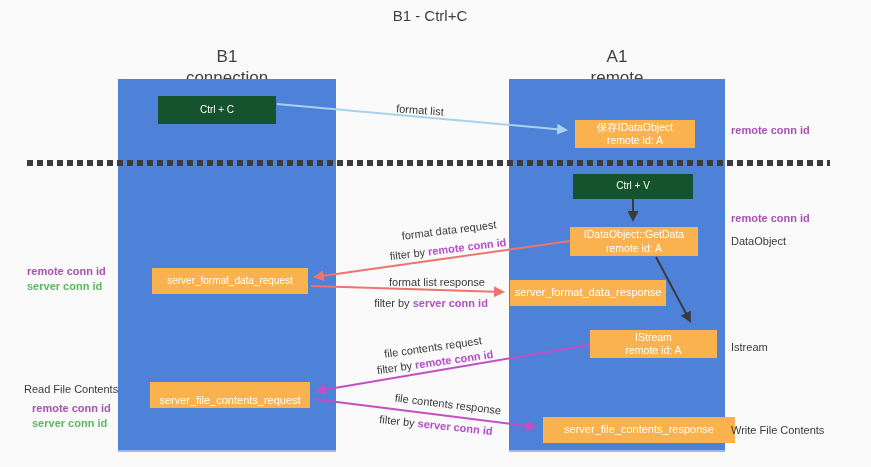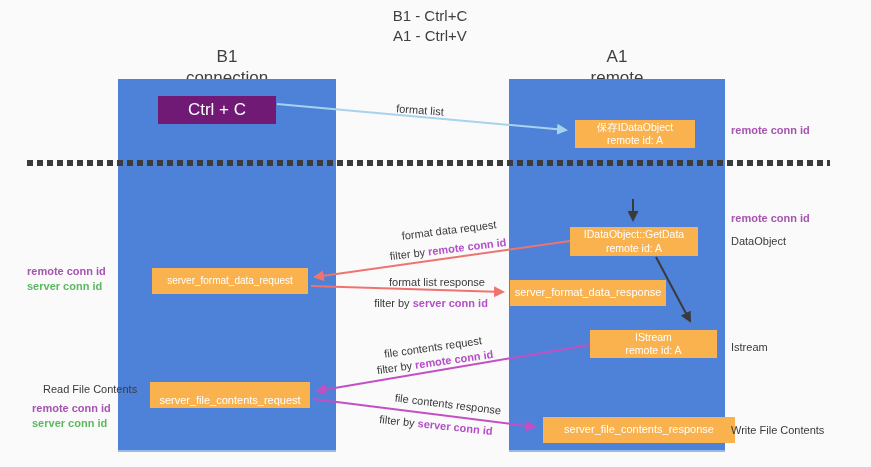--- a/index.html
+++ b/index.html
@@ -30,42 +30,41 @@
   }
   .dashed-line{
     position:absolute;left:27px;top:160px;width:803px;height:6px;
     background:repeating-linear-gradient(90deg,#3b3b3b 0 6px,transparent 6px 10px);
   }
   .box{
     position:absolute;
     display:flex;flex-direction:column;align-items:center;justify-content:center;
     color:#ffffff;text-align:center;line-height:1.25;
   }
-  .box.green{background:#701a75;font-size:17px;}
+  .box.green{background:#14532d;font-size:10px;}
   .box.orange{background:#f9b24e;font-size:10.5px;}
   .box .l1,.box .l2{display:block;}
   .flow-label{
     position:absolute;white-space:nowrap;
     font-size:11px;color:#3a3a3a;
   }
   .side-label{position:absolute;white-space:nowrap;font-size:11px;}
   .purple{color:#a653b0;font-weight:bold;}
   .green-txt{color:#5cb860;font-weight:bold;}
   .magenta{color:#b44fc8;font-weight:bold;}
   .dark{color:#3a3a3a;}
   svg.arrows{position:absolute;left:0;top:0;pointer-events:none;}
 </style>
 </head>
 <body>
 
 <div class="canvas">
 
   <div class="title">
     <div>B1 - Ctrl+C</div>
-    <div>A1 - Ctrl+V</div>
   </div>
 
   <div class="col-header" style="left:118px;width:218px;">
     <div>B1</div>
     <div>connection</div>
   </div>
   <div class="col-header" style="left:509px;width:216px;">
     <div>A1</div>
     <div>remote</div>
   </div>
@@ -101,20 +100,23 @@
 
   <div class="box green" style="left:158px;top:96px;width:118px;height:28px;">
     <span>Ctrl + C</span>
   </div>
 
   <div class="box orange" style="left:575px;top:120px;width:120px;height:28px;">
     <span class="l1">保存IDataObject</span>
     <span class="l2">remote id: A</span>
   </div>
 
+  <div class="box green" style="left:573px;top:174px;width:120px;height:25px;">
+    <span>Ctrl + V</span>
+  </div>
 
   <div class="box orange" style="left:570px;top:227px;width:128px;height:29px;">
     <span class="l1">IDataObject::GetData</span>
     <span class="l2">remote id: A</span>
   </div>
 
   <div class="box orange" style="left:152px;top:268px;width:156px;height:26px;font-size:10px;">
     <span>server_format_data_request</span>
   </div>
 
@@ -145,21 +147,21 @@
 
   <div class="flow-label" style="left:433px;top:347px;transform:translate(-50%,-50%) rotate(-8deg);">file contents request</div>
   <div class="flow-label" style="left:435px;top:362px;transform:translate(-50%,-50%) rotate(-8deg);"><span class="dark">filter by </span><span class="magenta">remote conn id</span></div>
 
   <div class="flow-label" style="left:448px;top:404px;transform:translate(-50%,-50%) rotate(7deg);">file contents response</div>
   <div class="flow-label" style="left:436px;top:425px;transform:translate(-50%,-50%) rotate(6deg);"><span class="dark">filter by </span><span class="magenta">server conn id</span></div>
 
   <div class="side-label purple" style="left:27px;top:265px;">remote conn id</div>
   <div class="side-label green-txt" style="left:27px;top:280px;">server conn id</div>
 
-  <div class="side-label dark" style="left:43px;top:383px;">Read File Contents</div>
+  <div class="side-label dark" style="left:24px;top:383px;">Read File Contents</div>
   <div class="side-label purple" style="left:32px;top:402px;">remote conn id</div>
   <div class="side-label green-txt" style="left:32px;top:417px;">server conn id</div>
 
   <div class="side-label purple" style="left:731px;top:124px;">remote conn id</div>
   <div class="side-label purple" style="left:731px;top:212px;">remote conn id</div>
   <div class="side-label dark" style="left:731px;top:235px;">DataObject</div>
   <div class="side-label dark" style="left:731px;top:341px;">Istream</div>
   <div class="side-label dark" style="left:731px;top:424px;">Write File Contents</div>
 
 </div>

